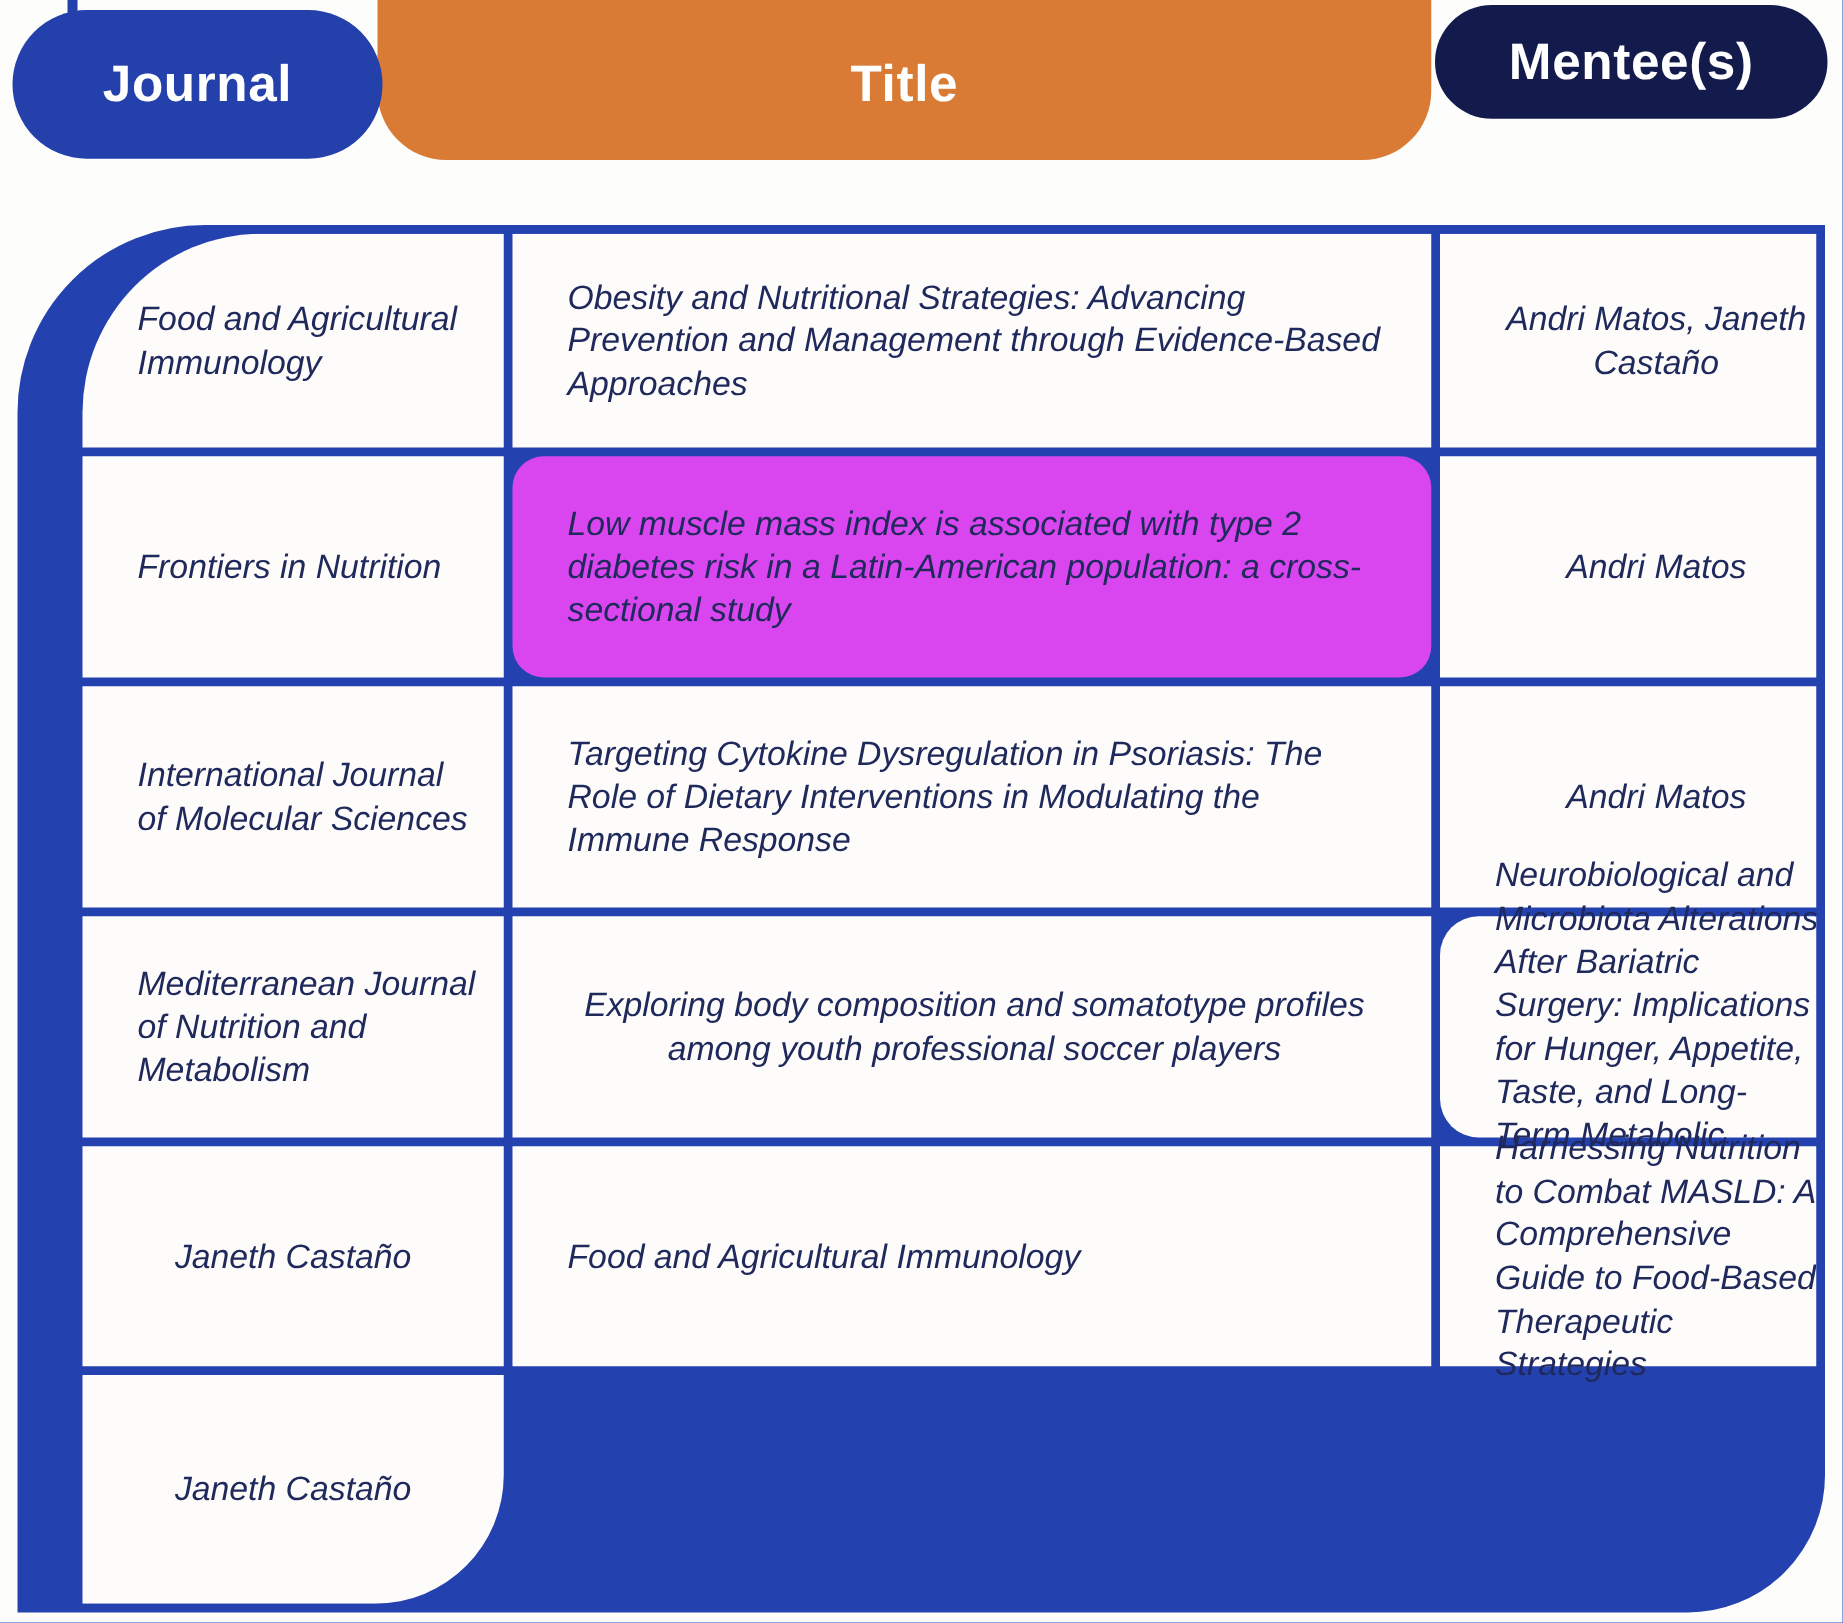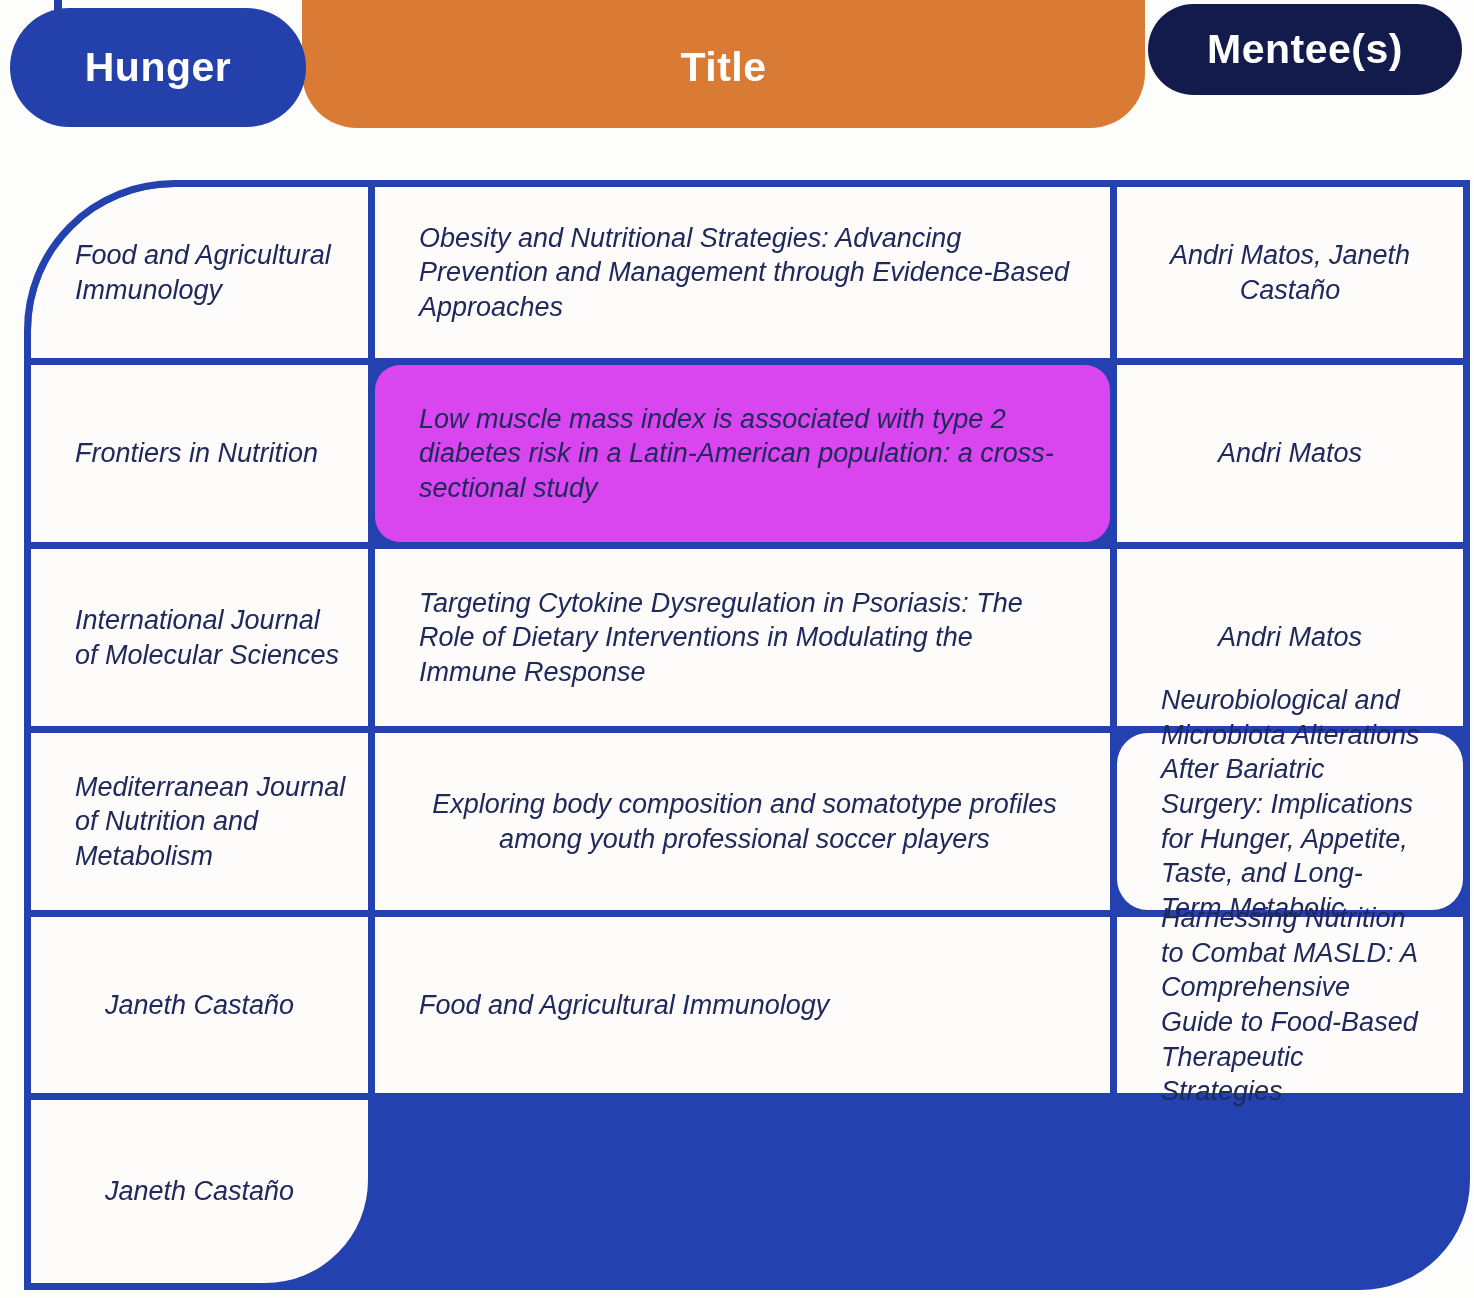--- a/index.html
+++ b/index.html
@@ -40,30 +40,31 @@
   }
   .top-stub {
     position: absolute;
     left: 54px; top: 0; width: 8px; height: 14px;
     z-index: 0;
   }
 
   
   .pub-table {
     position: absolute;
-    left: 24px; top: 180px;
+    left: 14px; top: 180px;
     width: 1446px; height: 1110px;
     border: 7px solid;
     border-radius: 150px 0 0 0;
     border-bottom-right-radius: 110px;
     display: grid;
     grid-template-columns: 337px 735px 346px;
     grid-template-rows: 171px 177px 177px 177px 176px 183px;
     gap: 7px;
     overflow: hidden;
+    padding-left: 45px;
   }
   .cell {
     display: flex;
     align-items: center;
     font-style: italic;
     font-size: 27px;
     line-height: 1.28;
   }
   .cell-journal { padding: 10px 20px 10px 44px; justify-content: flex-start; text-align: left; }
   .cell-title   { padding: 10px 40px 10px 44px; justify-content: flex-start; text-align: left; }
@@ -73,21 +74,21 @@
 </style>
 </head>
 <body style="background: rgb(253, 253, 252);">
 
 <div class="top-stub" style="background: rgb(35, 64, 171);"></div>
 
 <div class="pill pill-title" style="background: rgb(217, 123, 53);">
   <span>Title</span>
 </div>
 <div class="pill pill-journal" style="background: rgb(35, 64, 171);">
-  <span>Hunger</span>
+  <span>Journal</span>
 </div>
 <div class="pill pill-mentees" style="background: rgb(19, 27, 76);">
   <span>Mentee(s)</span>
 </div>
 
 <div class="pub-table" style="border-color: rgb(36, 66, 175); background: rgb(36, 66, 175);">
 
   <div class="cell cell-journal cell-round-tl" style="background: rgb(253, 252, 250); color: rgb(32, 41, 92);">
     <span>Food and Agricultural Immunology</span>
   </div>

